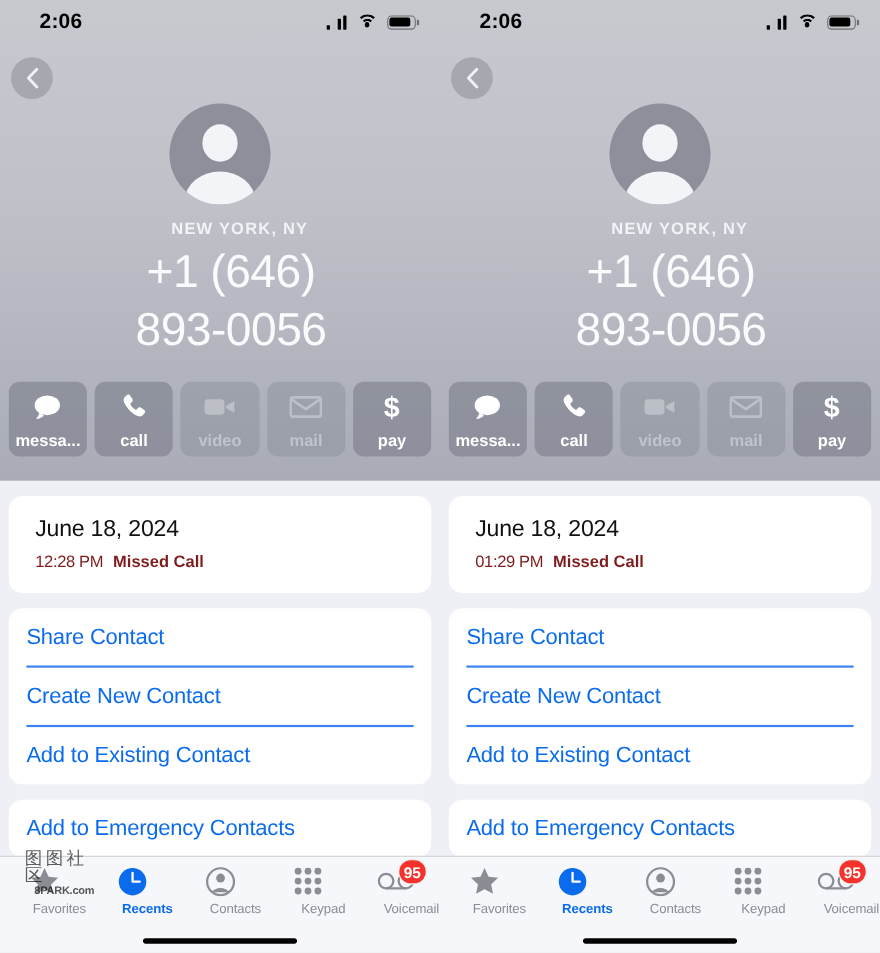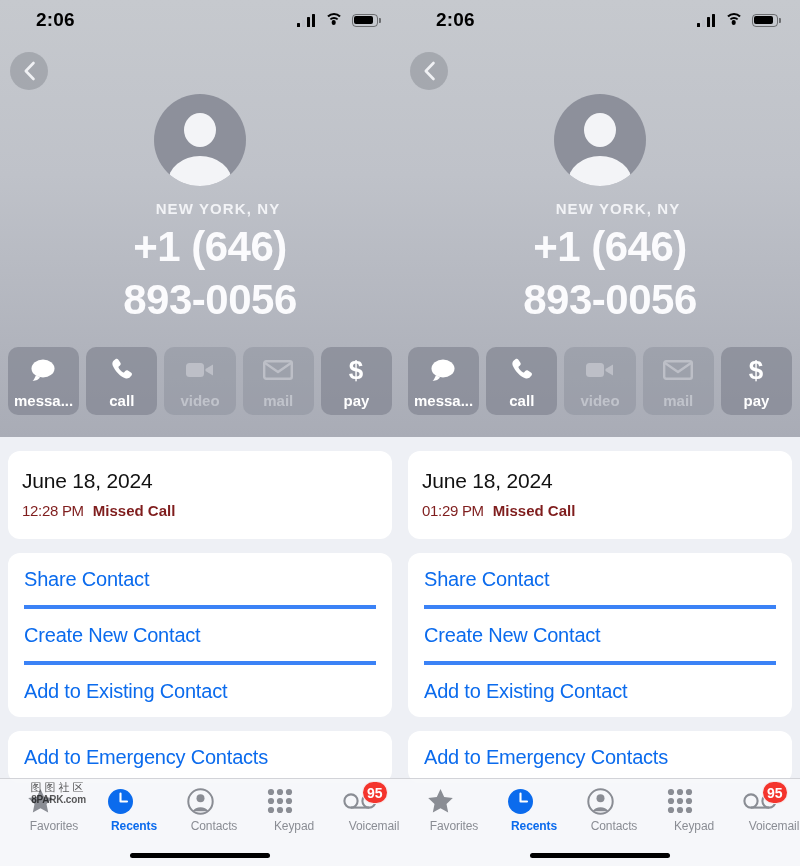--- a/index.html
+++ b/index.html
@@ -94,21 +94,21 @@
   }
 
   .locality {
     text-align: center; margin-top: 14px;
     font-size: 15px; font-weight: bold; letter-spacing: 1.1px;
     color: #f2f3f6;
     padding-left: 36px;
   }
   .phone {
     text-align: center; margin-top: 8px;
-    font-size: 42px; font-weight: 700; line-height: 1.07;
+    font-size: 42px; font-weight: 400; line-height: 1.07;
     color: #fbfbfd; letter-spacing: -0.5px; margin-left: 20px;
   }
 
   
   .actions {
     position: absolute; bottom: 22px; left: 4px; right: 4px;
     display: flex; gap: 7px; padding: 0 4px;
   }
   .action {
     flex: 1; height: 68px; border-radius: 10px;
@@ -133,35 +133,35 @@
   .content {
     flex: 1; padding: 14px 8px 0 8px;
     display: flex; flex-direction: column; gap: 14px;
     background: #eef0f5;
     overflow: hidden;
   }
   .card {
     background: #fff; border-radius: 12px;
     padding: 0 16px;
   }
-  .callinfo { padding: 18px 16px 20px 14px; }
+  .callinfo { padding: 18px 16px 20px 24px; }
   .callinfo .date {
     font-size: 21px; color: #111; font-weight: 400; letter-spacing: -0.2px;
   }
   .callinfo .meta {
     margin-top: 9px; font-size: 15px; color: #7f1d1d;
     display: flex; align-items: baseline; gap: 9px;
   }
   .callinfo .meta .time { font-weight: 500; letter-spacing: -0.3px; }
   .callinfo .meta .type { font-weight: bold; }
 
   .row {
     font-size: 20px; color: #0b6bed;
     padding: 15px 0 14px 0;
-    border-bottom: 4px solid #3b82f6;
+    border-bottom: 2px solid #3b82f6;
     letter-spacing: -0.2px;
   }
   .row:last-child { border-bottom: none; }
 
   
   .tabbar {
     position: absolute; left: 0; right: 0; bottom: 0;
     height: 88px;
     background: rgba(246,247,250,.93);
     border-top: 1px solid #d2d3d8;
@@ -192,22 +192,22 @@
 
   
   .watermark {
     position: absolute; left: -4px; top: -7px;
     width: 72px; height: 30px;
     display: flex; flex-direction: column; align-items: center;
     justify-content: center; pointer-events: none;
     mix-blend-mode: multiply;
   }
   .watermark .cn {
-    font-size: 11px; color: #4a4a4a; letter-spacing: 3px;
-    font-family: Liberation Mono, monospace; line-height: 1;
+    font-size: 16px; color: #4a4a4a; letter-spacing: 3px;
+    font-family: Liberation Serif, serif; line-height: 1;
     opacity: .88;
   }
   .watermark .en {
     font-size: 10px; font-weight: bold; color: #3d3d3d;
     letter-spacing: -0.2px; line-height: 1; margin-top: 1px;
     opacity: .85;
   }
 </style>
 </head>
 <body>

